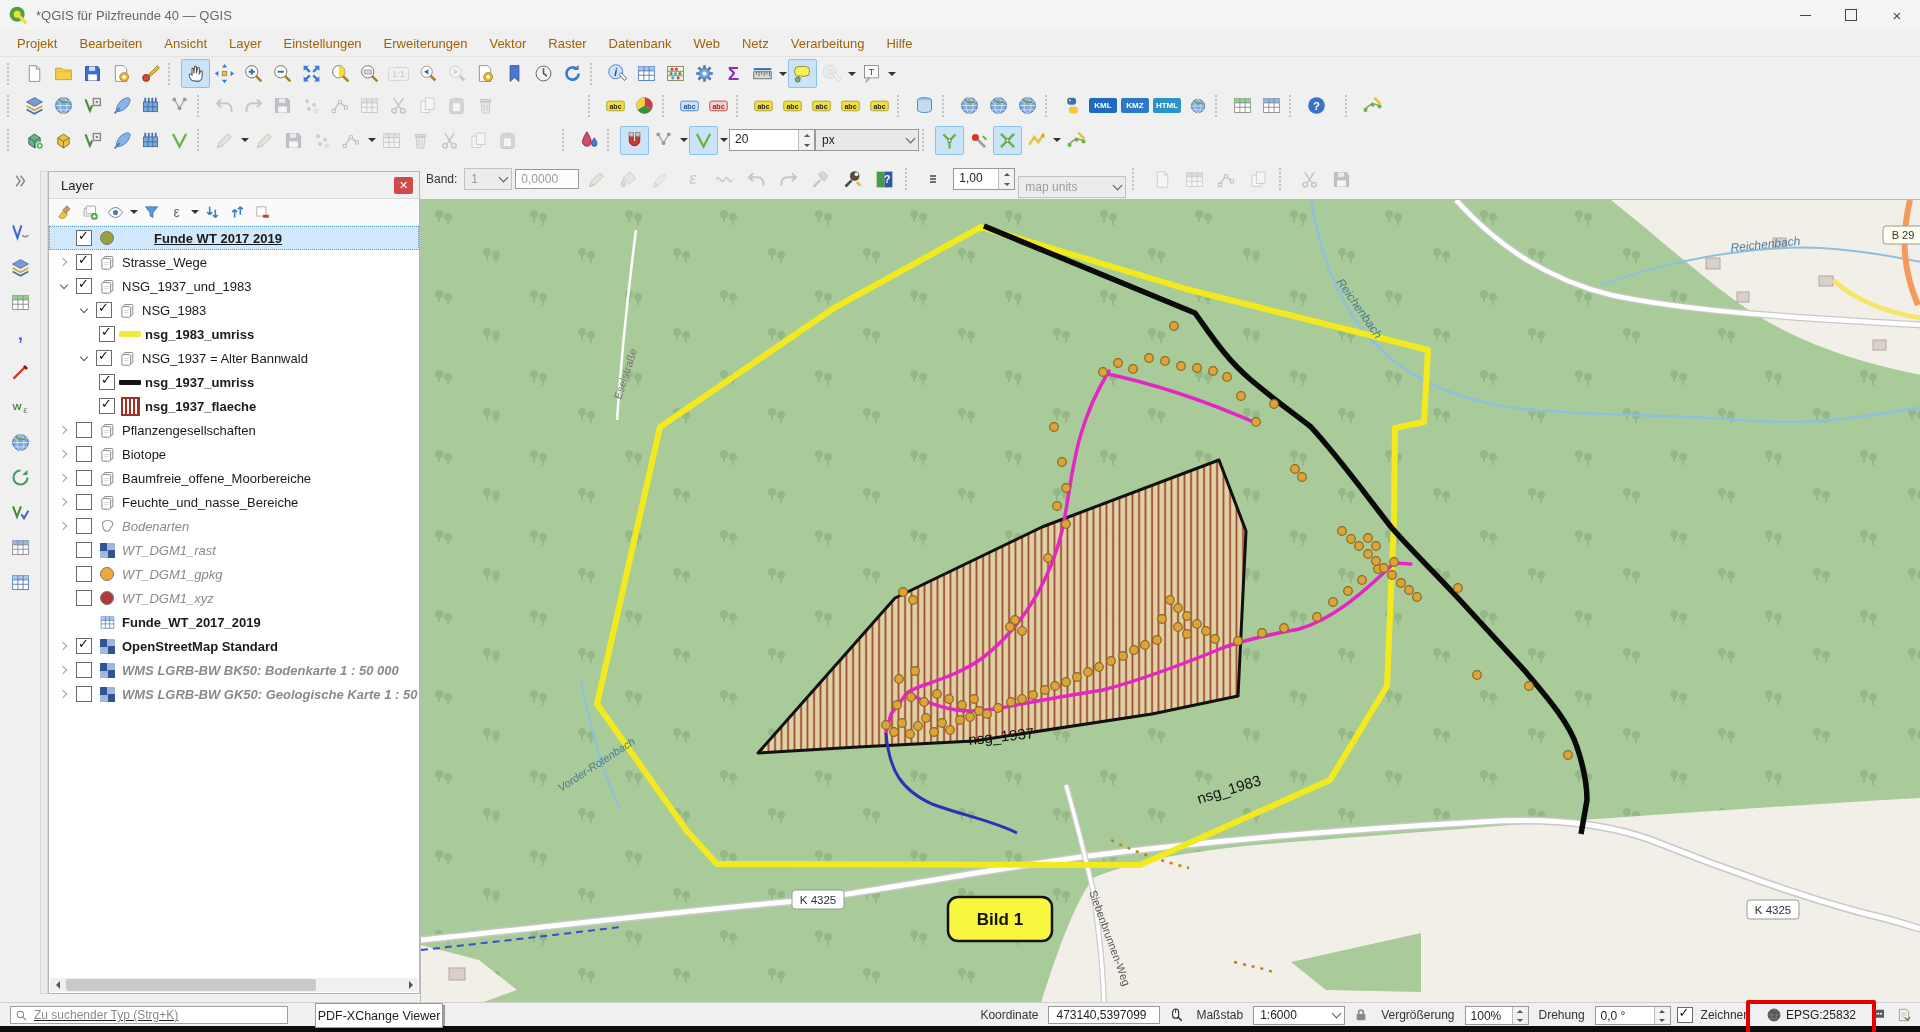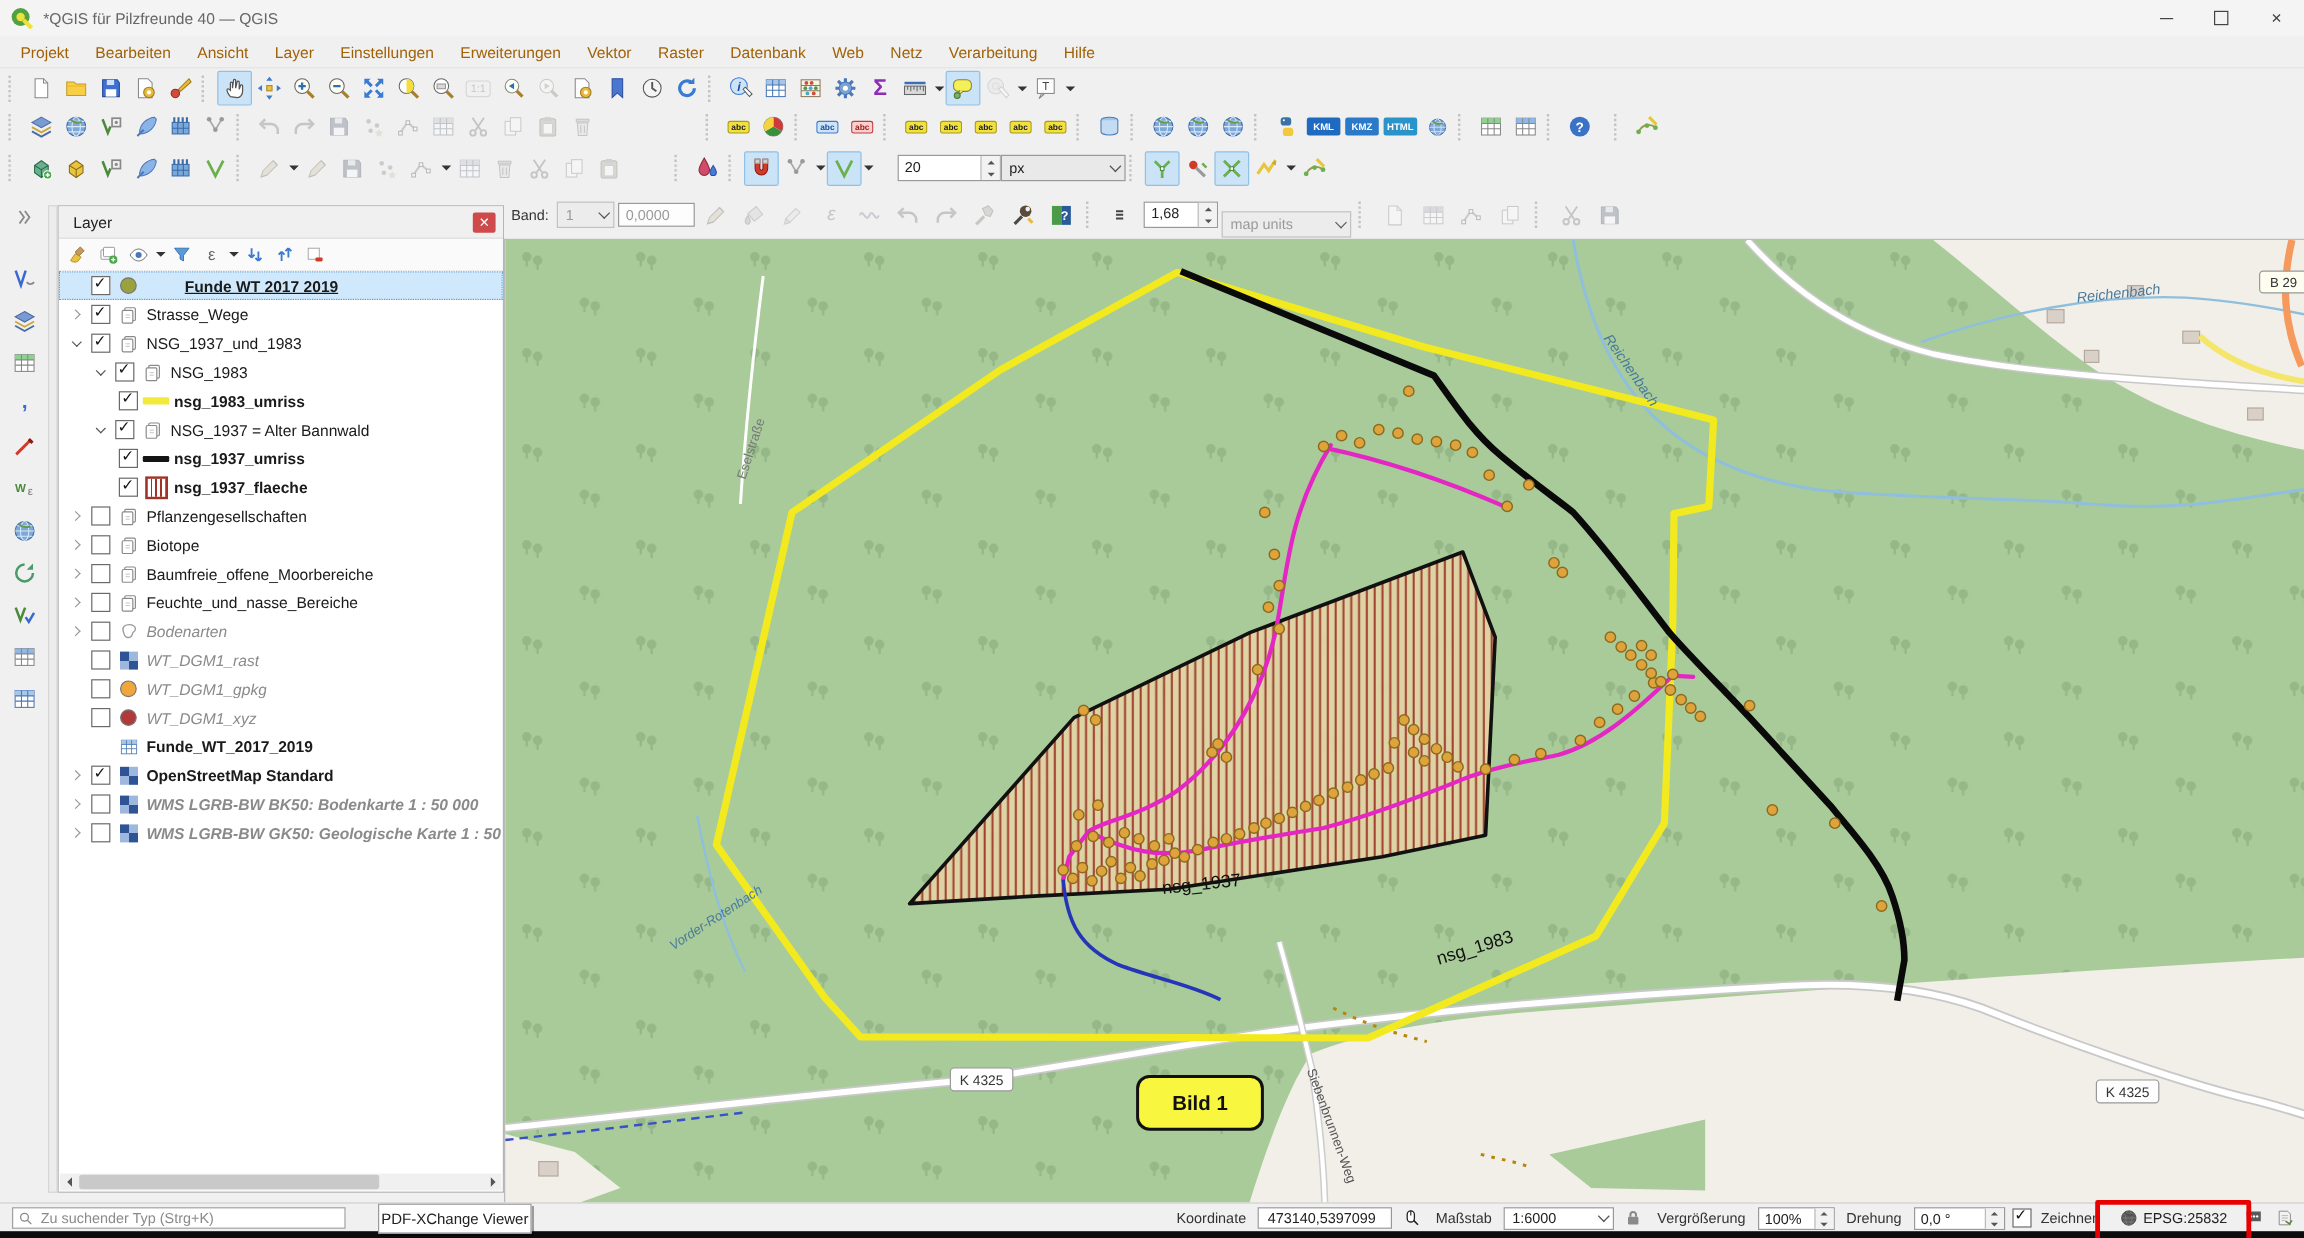--- a/index.html
+++ b/index.html
@@ -97,21 +97,21 @@
   .hthumb{position:absolute;left:16px;width:250px;height:12px;background:#c9c9c9;border-radius:2px;}
   .hspacer{flex:1;}
 
   
   .map{position:absolute;left:420px;top:199px;width:1500px;height:803px;border-top:1px solid #bbb;border-left:1px solid #bbb;box-sizing:content-box;}
   .funde{fill:#dfa33c;stroke:#8a6a1e;stroke-width:1.2;}
 
   
   .statusbar{position:absolute;left:0;top:1002px;width:100%;height:24px;background:#f0f0f0;border-top:1px solid #d0d0d0;display:flex;align-items:center;}
   .blackstrip{position:absolute;left:0;top:1026px;width:100%;height:6px;background:#0d0d0d;}
-  .search{position:absolute;left:10px;top:3px;width:278px;height:18px;border:1px solid #a0a0a0;background:#fff;display:flex;align-items:center;padding:0 4px;box-sizing:border-box;}
+  .search{position:absolute;left:10px;top:3px;width:278px;height:18px;border:1px solid #a0a0a0;background:#fff;display:flex;align-items:center;padding:0 4px;box-sizing:border-box;text-decoration:underline;}
   .search svg{width:13px;height:13px;margin-right:4px;}
   .search input{border:none;outline:none;flex:1;font-size:12px;font-family:inherit;background:transparent;color:#333;}
   .search input::placeholder{color:#8a8a8a;}
   .sright{position:absolute;right:6px;top:0;height:24px;display:flex;align-items:center;gap:6px;}
   .sicon{width:20px;height:20px;display:flex;align-items:center;justify-content:center;}
   .sicon svg{width:16px;height:16px;}
   .zcheck{display:flex;align-items:center;gap:4px;}
   .epsg{display:flex;align-items:center;gap:4px;padding:0 6px;font-size:12px;color:#222;}
   .epsg-annot{position:absolute;left:1746px;top:1000px;width:122px;height:28px;border:4px solid #e80000;border-radius:2px;pointer-events:none;}
   .tooltip{position:absolute;left:315px;top:1003px;width:126px;height:23px;background:#fff;border:1px solid #9a9a9a;
@@ -1016,21 +1016,21 @@
         <i></i>
       </div>
     <div class="tbtn active">
         <svg>
           <use href="#s-vgreen"></use>
         </svg>
       </div>
     <div class="caretb">
         <i></i>
       </div>
-    <div class="spinbox" style="width:86px;margin-left:19px;">
+    <div class="spinbox" style="width:86px;">
       <span class="val">20</span>
       <span class="spincol">
           <i class="up"></i>
           <i class="dn"></i>
         </span>
     </div>
     <div class="combo" style="width:104px;background:#e9e9e9;">
       <span class="val">px</span>
       <span class="chev"></span>
     </div>
@@ -1122,21 +1122,21 @@
           <use href="#s-servalq"></use>
         </svg>
       </div>
     <div class="grip"></div>
     <div class="tbtn sm">
         <svg>
           <use href="#s-lines3"></use>
         </svg>
       </div>
     <div class="spinbox" style="width:62px;">
-      <span class="val">1,68</span>
+      <span class="val">1,00</span>
       <span class="spincol">
           <i class="up"></i>
           <i class="dn"></i>
         </span>
     </div>
     <div class="combo disc" style="width:108px;margin-top:16px;">
       <span class="val">map units</span>
       <span class="chev"></span>
     </div>
     <div class="grip"></div>

